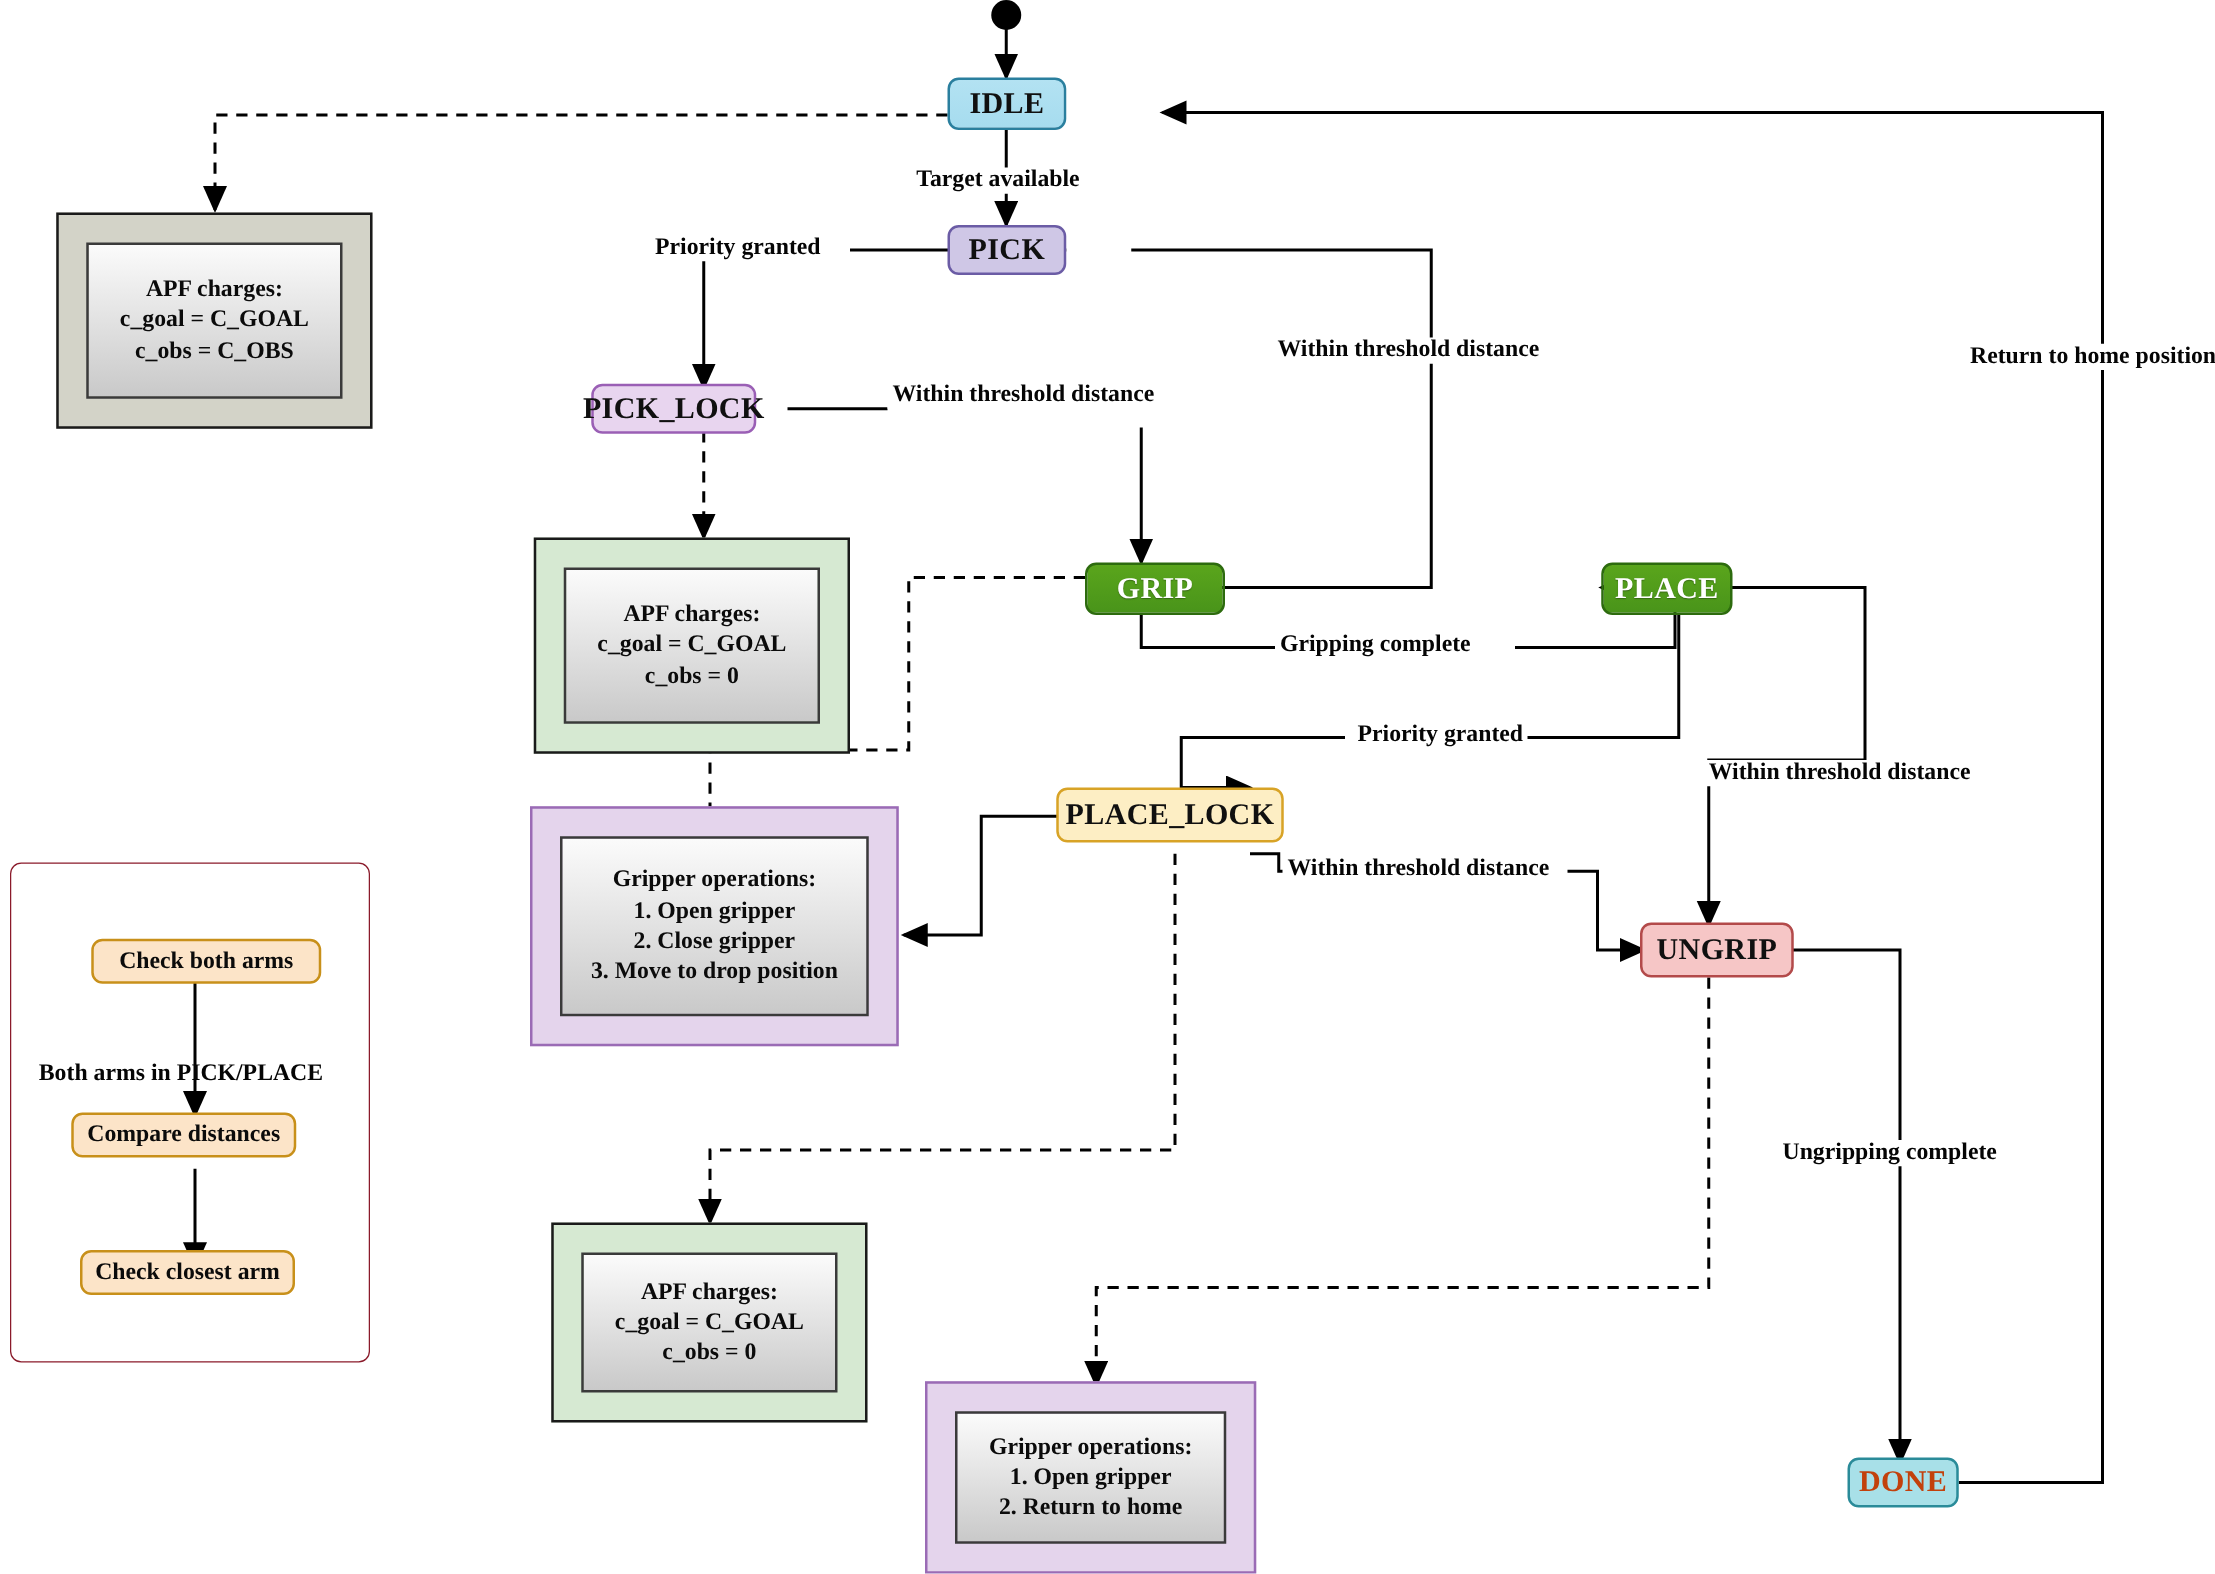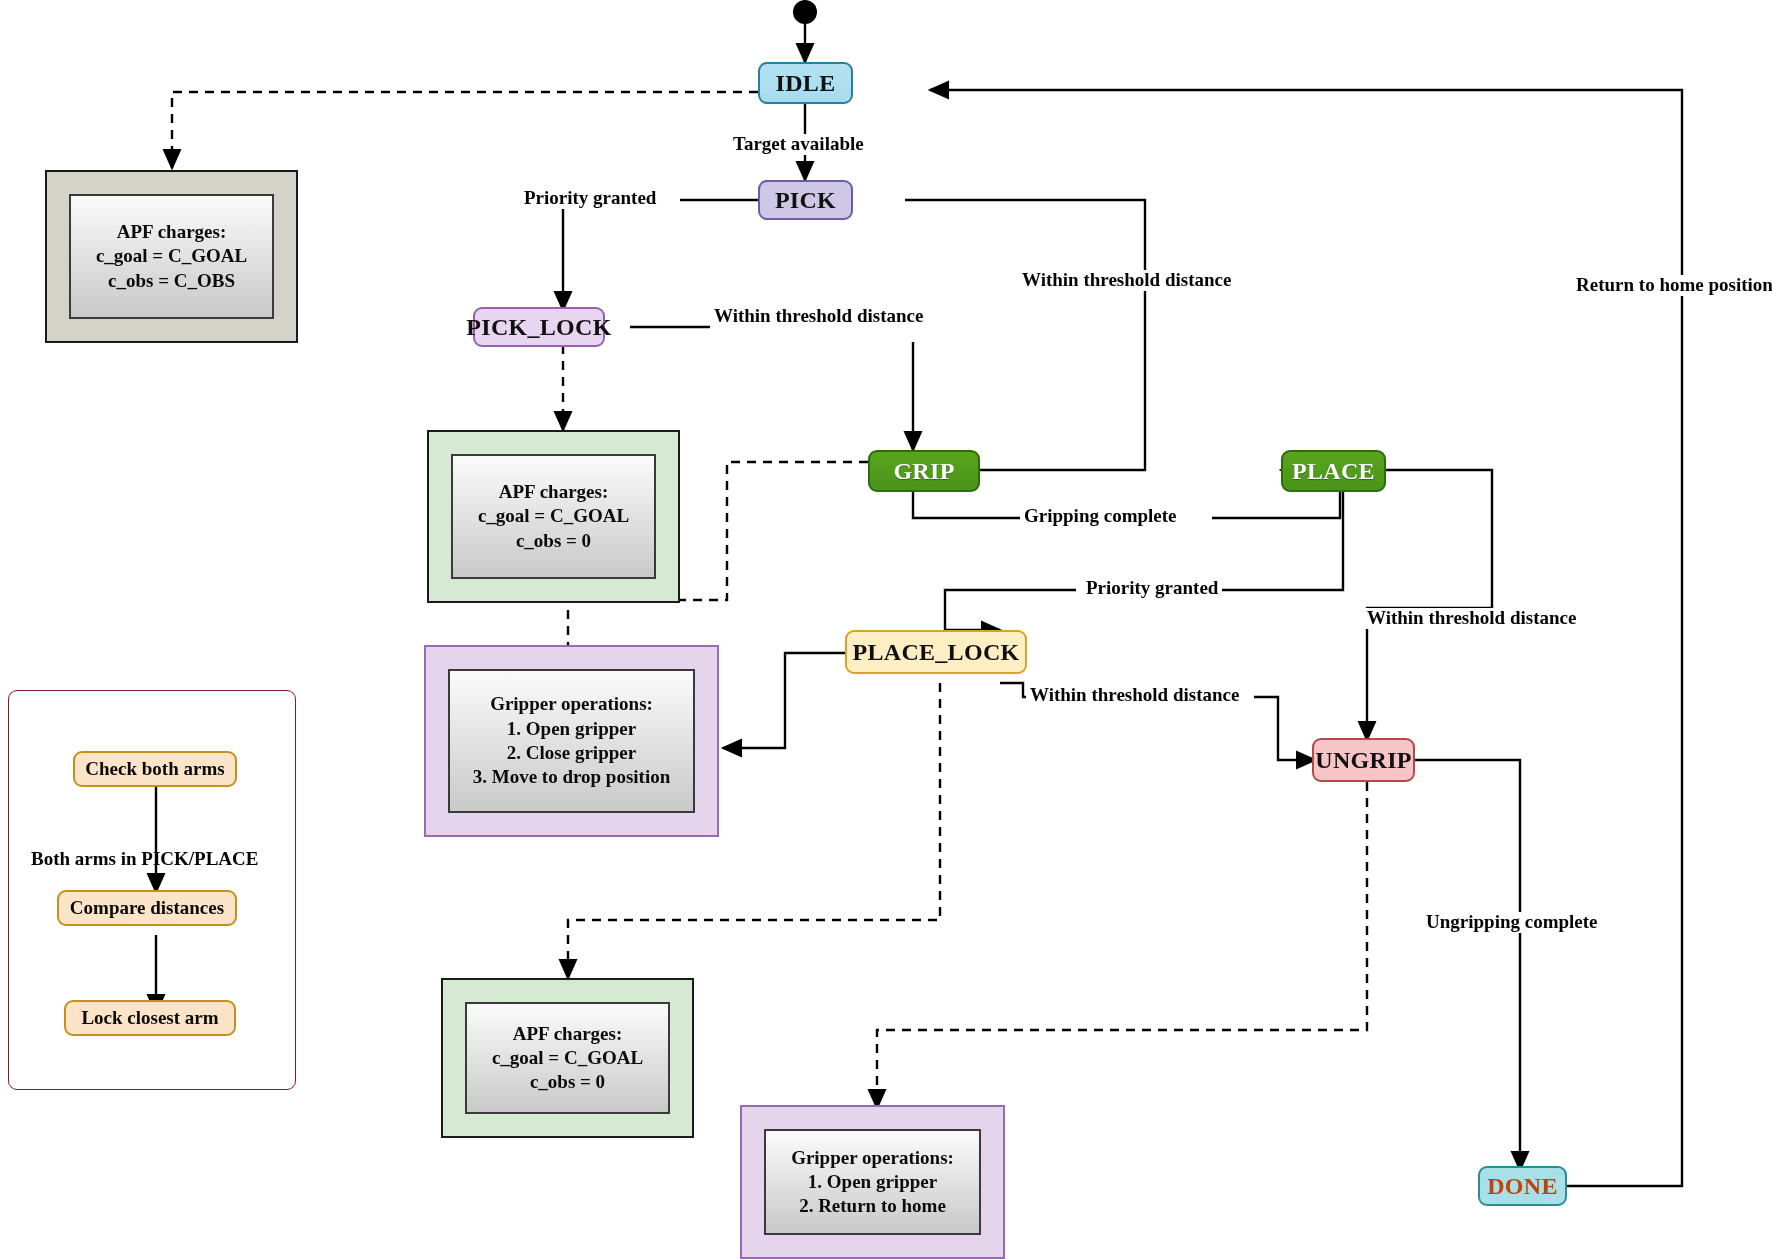--- a/index.html
+++ b/index.html
@@ -203,21 +203,21 @@
   </div>
 
   <div class="node n-place" style="left:1281px; top:450px; width:105px; height:42px;">
     <span>PLACE</span>
   </div>
 
   <div class="node n-placelock" style="left:845px; top:630px; width:182px; height:44px;">
     <span>PLACE_LOCK</span>
   </div>
 
-  <div class="node n-ungrip" style="left:1312px; top:738px; width:103px; height:44px;">
+  <div class="node n-ungrip" style="left:1312px; top:738px; width:123px; height:44px;">
     <span>UNGRIP</span>
   </div>
 
   <div class="node n-done" style="left:1478px; top:1166px; width:89px; height:40px;">
     <span>DONE</span>
   </div>
 
   <div class="note note-grey" style="left:45px; top:170px; width:253px; height:173px;">
     <div class="note-inner">
       <span class="ln">APF charges:</span>
@@ -264,28 +264,28 @@
       <defs>
         <marker id="ah2" markerWidth="11" markerHeight="11" refX="8" refY="4" orient="auto" markerUnits="strokeWidth">
           <path d="M0,0 L9,4 L0,8 z" fill="#000"></path>
         </marker>
       </defs>
       <g stroke="#000" fill="none" stroke-width="2.4">
         <path d="M147,56 L147,167" marker-end="url(#ah2)"></path>
         <path d="M147,210 L147,288" marker-end="url(#ah2)"></path>
       </g>
     </svg>
-    <div class="sg-node" style="left:64px; top:60px; width:164px; height:36px;">
+    <div class="sg-node" style="left:64px; top:60px; width:184px; height:36px;">
       <span>Check both arms</span>
     </div>
     <div class="sg-node" style="left:48px; top:199px; width:180px; height:36px;">
       <span>Compare distances</span>
     </div>
     <div class="sg-node" style="left:55px; top:309px; width:172px; height:36px;">
-      <span>Lock closest arm</span>
+      <span>Check closest arm</span>
     </div>
     <div class="elabel plain" style="left:18px; top:158px; font-size:19px;">Both arms in PICK/PLACE</div>
   </div>
 
   <div class="elabel" style="left:729px; top:134px;">Target available</div>
 
   <div class="elabel" style="left:520px; top:188px;">Priority granted</div>
 
   <div class="elabel" style="left:1018px; top:270px;">Within threshold distance</div>
 

